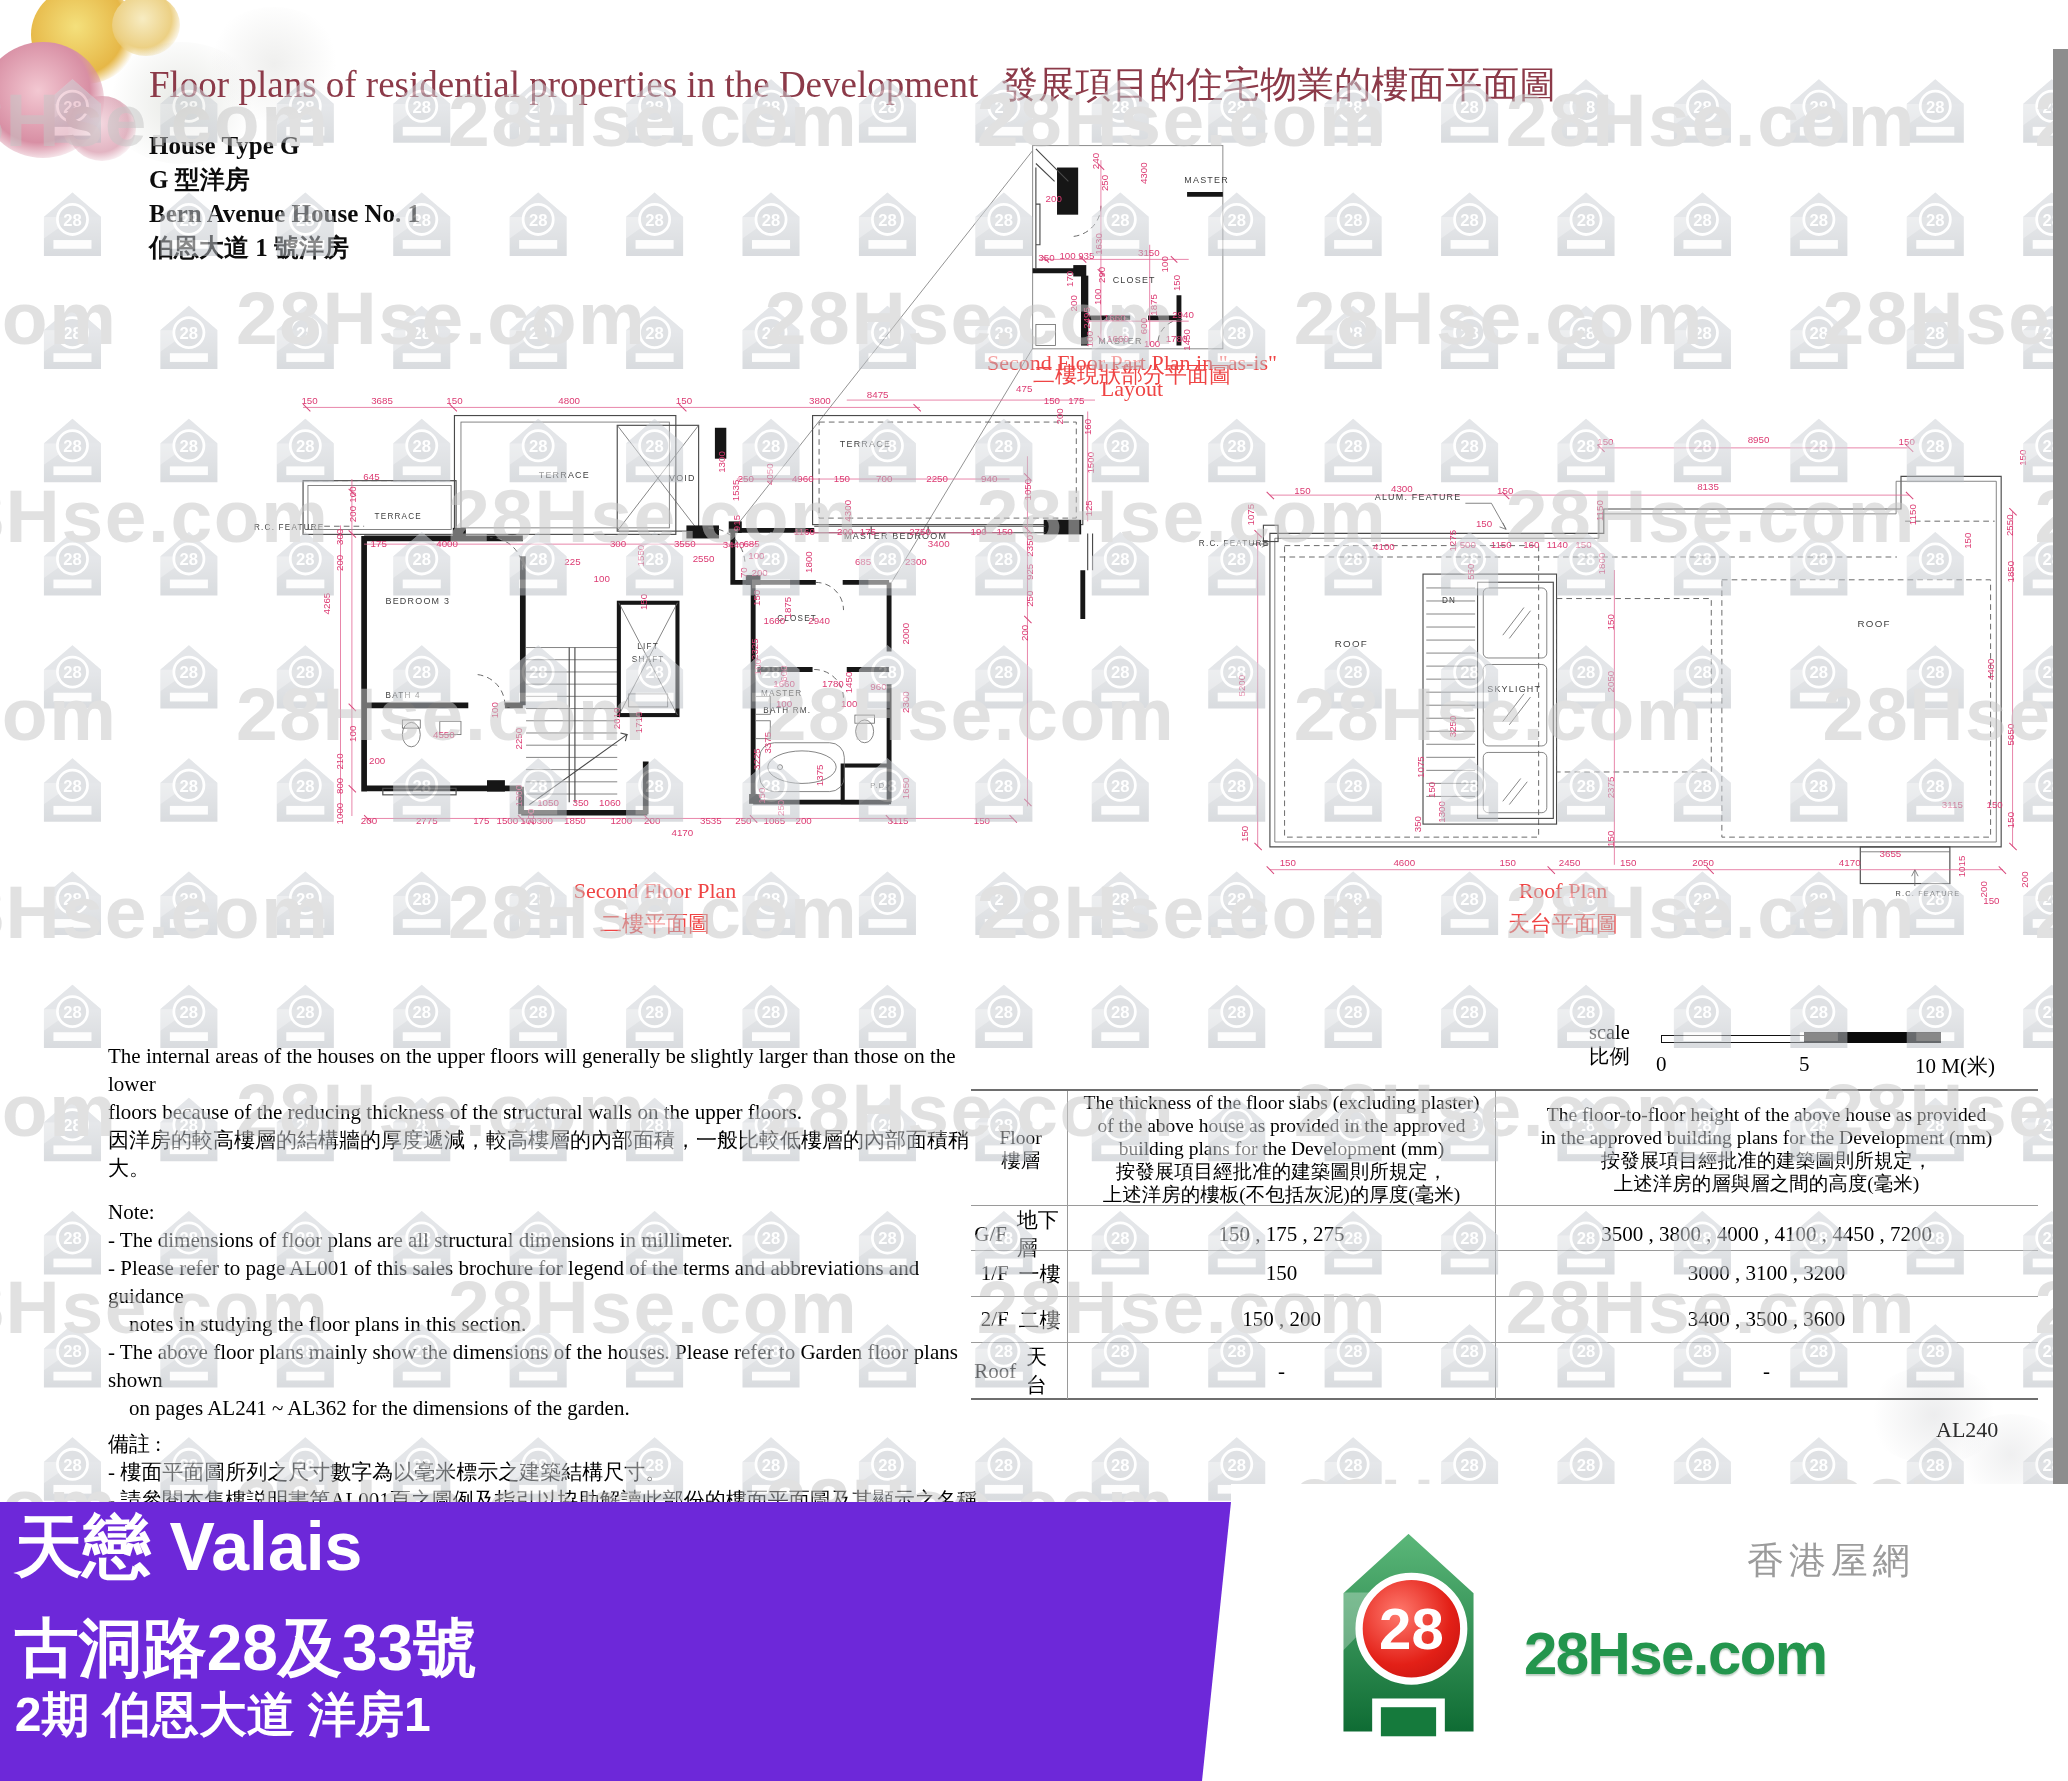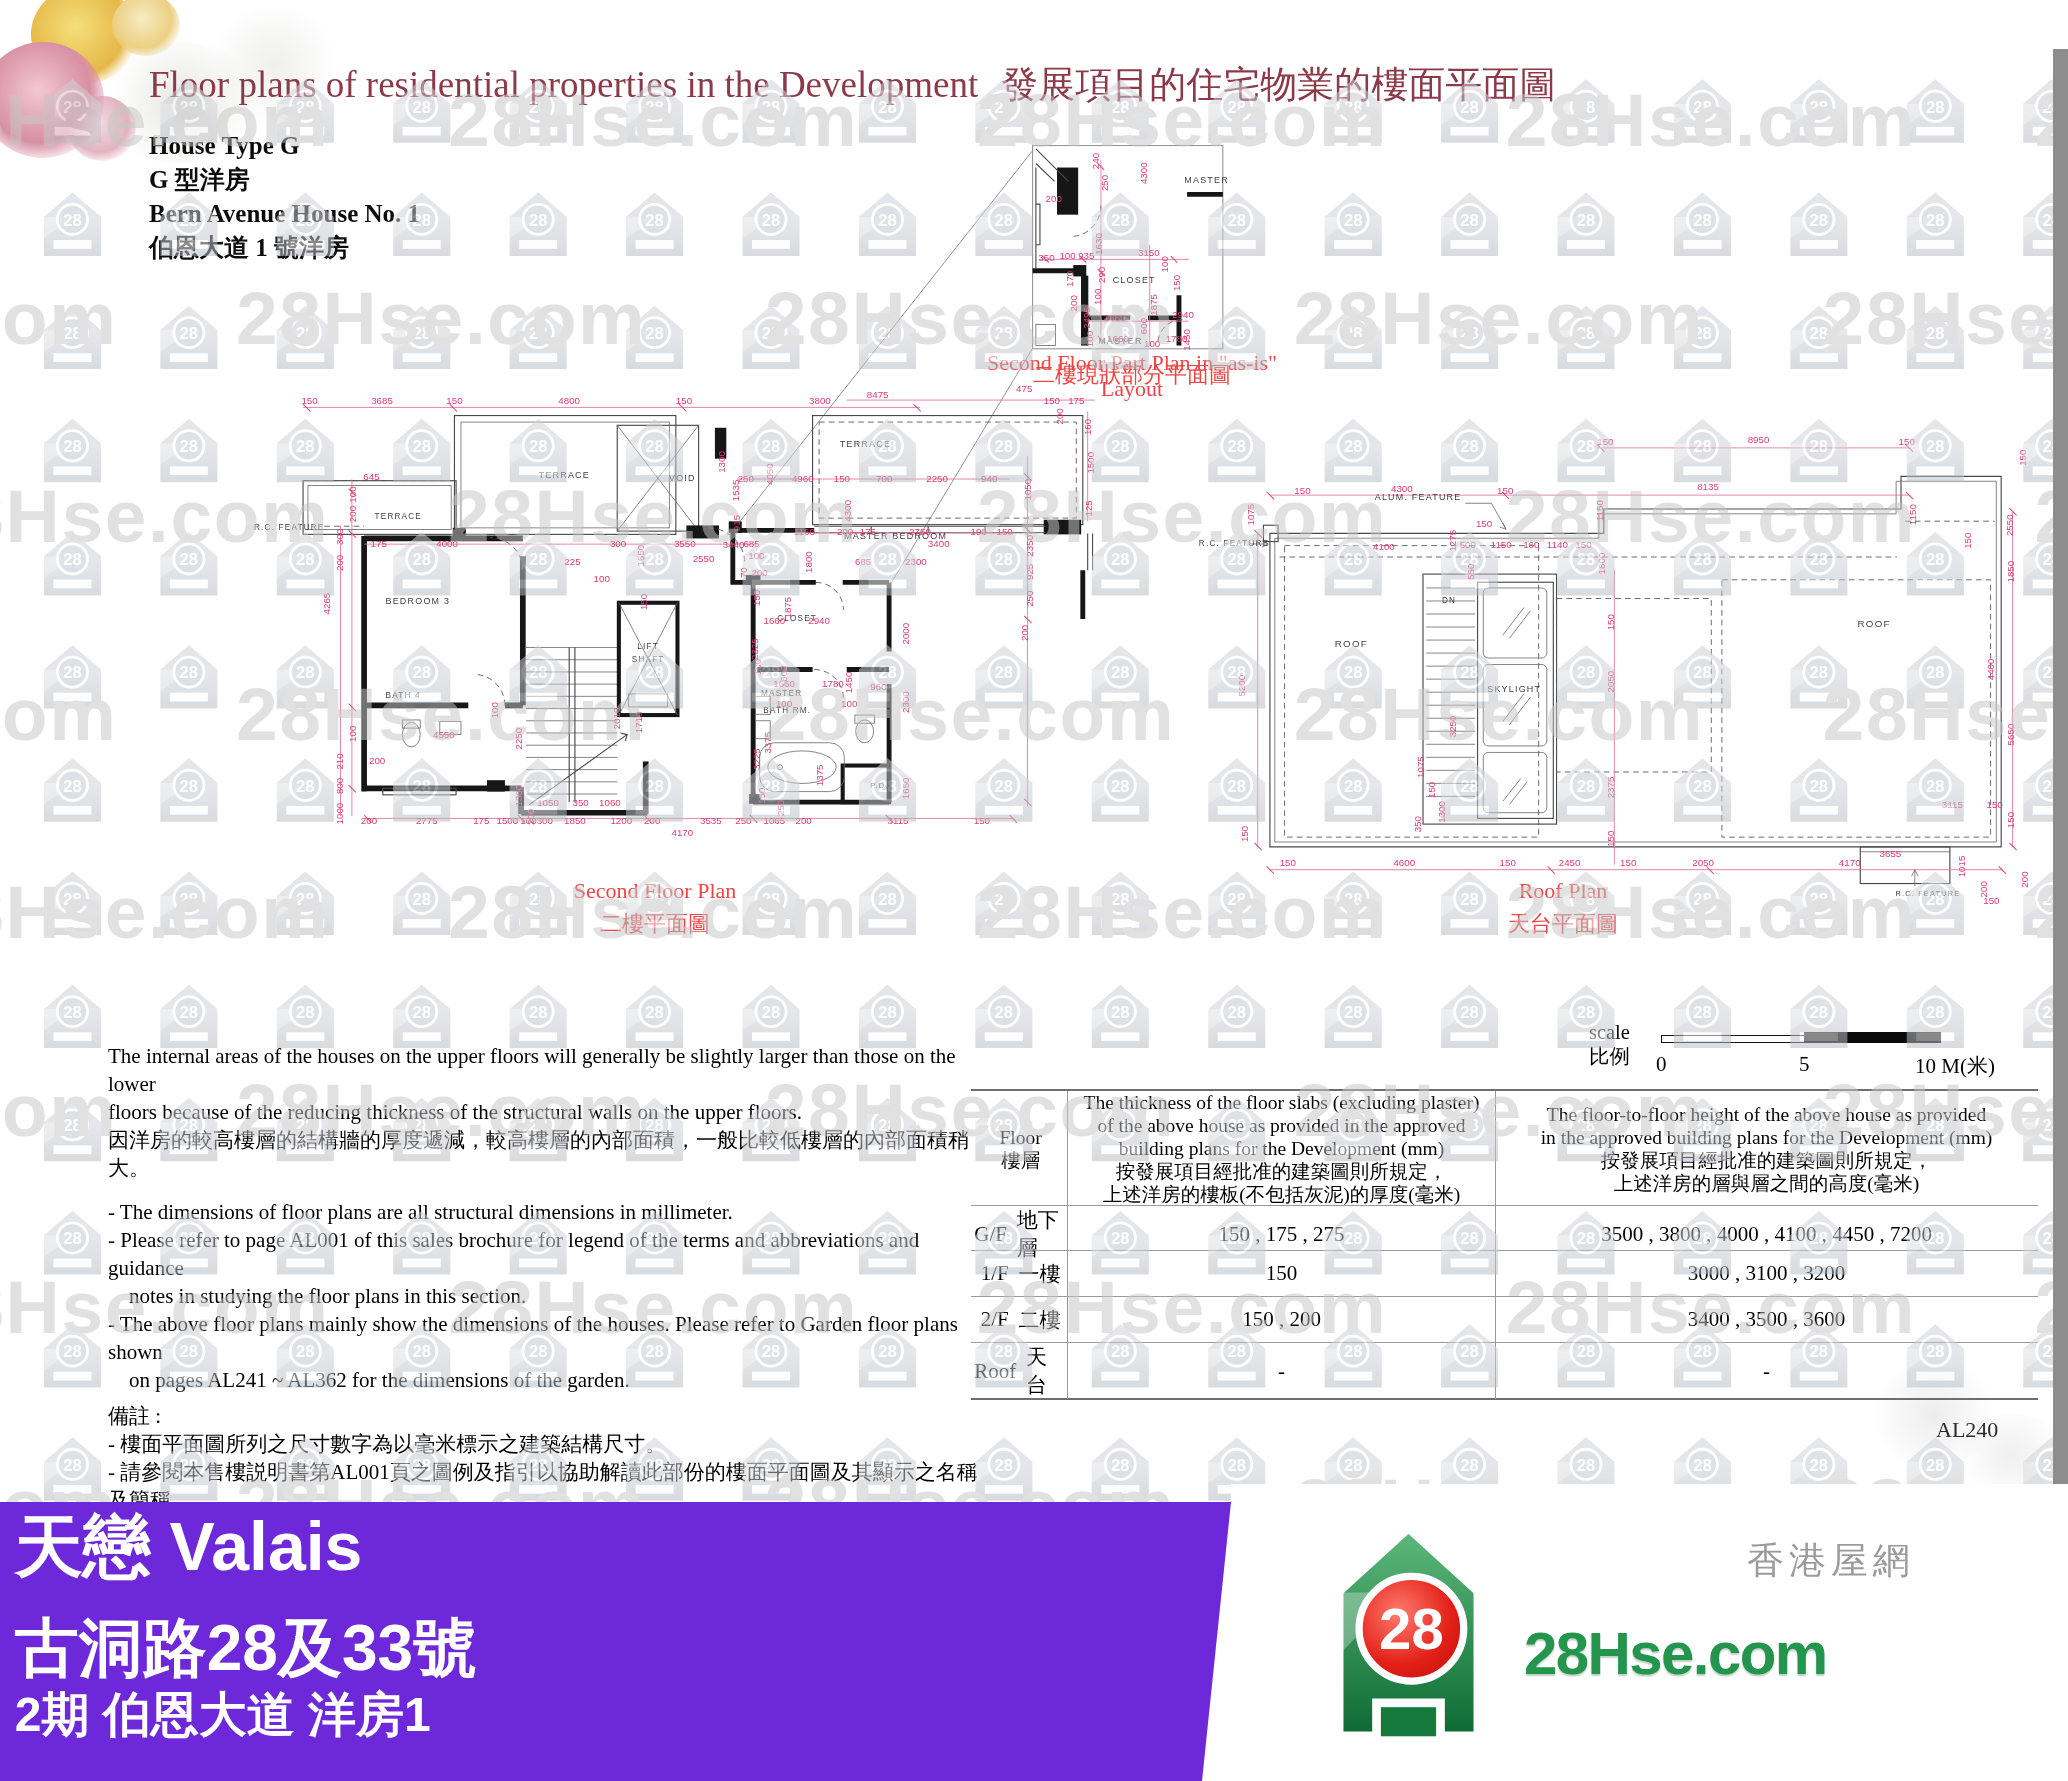--- a/index.html
+++ b/index.html
@@ -453,20 +453,21 @@
     </g>
 </svg>
 <div class="cap" style="left:1441px;top:878px;width:244px">Roof Plan</div>
 <div class="cap" style="left:1441px;top:909px;width:244px">天台平面圖</div>
 
 <div class="abs" id="notes">
   <div>The internal areas of the houses on the upper floors will generally be slightly larger than those on the lower</div>
   <div>floors because of the reducing thickness of the structural walls on the upper floors.</div>
   <div>因洋房的較高樓層的結構牆的厚度遞減，較高樓層的內部面積，一般比較低樓層的內部面積稍大。</div>
   <div class="ngap"></div>
+  <div>Note:</div>
   <div>- The dimensions of floor plans are all structural dimensions in millimeter.</div>
   <div>- Please refer to page AL001 of this sales brochure for legend of the terms and abbreviations and guidance</div>
   <div class="ind">notes in studying the floor plans in this section.</div>
   <div>- The above floor plans mainly show the dimensions of the houses. Please refer to Garden floor plans shown</div>
   <div class="ind">on pages AL241 ~ AL362 for the dimensions of the garden.</div>
   <div class="ngap2"></div>
   <div>備註 :</div>
   <div>- 樓面平面圖所列之尺寸數字為以毫米標示之建築結構尺寸。</div>
   <div>- 請參閱本售樓説明書第AL001頁之圖例及指引以協助解讀此部份的樓面平面圖及其顯示之名稱及簡稱。</div>
   <div>- 以上樓面平面圖主要顯示洋房的呎吋，有關花園的呎吋，請參閱第AL241頁至AL362頁的花園平面圖。</div>

